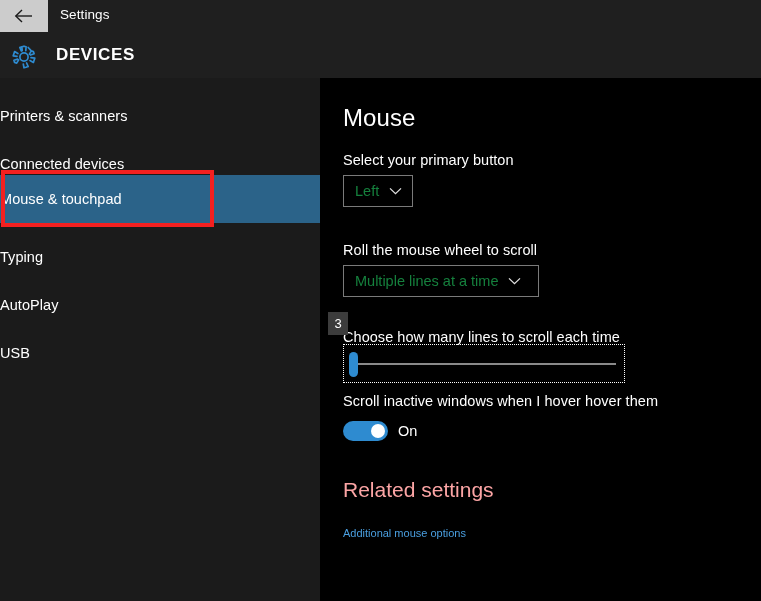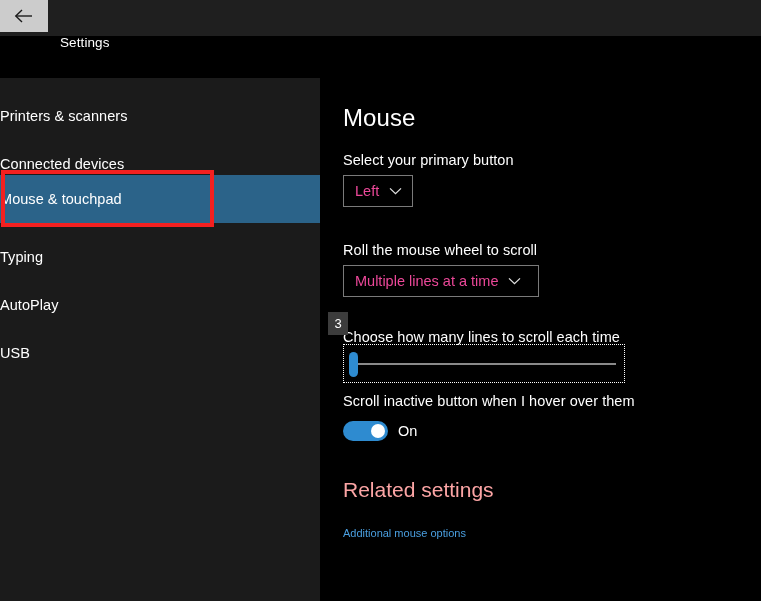--- a/index.html
+++ b/index.html
@@ -43,21 +43,20 @@
     cursor: pointer;
   }
   .back-button svg { display: block; }
   .app-title {
     position: absolute;
     left: 60px;
     top: 7px;
     font-size: 13.5px;
     color: #ffffff;
     letter-spacing: 0.1px;
-    margin-top: 28px;
   }
 
   
   .cat-header {
     position: absolute;
     left: 0; top: 36px;
     width: 761px;
     height: 42px;
     background: #1f1f1f;
   }
@@ -156,21 +155,21 @@
     border: 1px solid #7a7a7a;
     background: #000000;
     box-sizing: border-box;
     display: flex;
     align-items: center;
     cursor: pointer;
   }
   .combo .combo-value {
     padding-left: 11px;
     font-size: 14.5px;
-    color: #ec4899;
+    color: #15803d;
     white-space: nowrap;
   }
   .combo .chev {
     margin-left: 10px;
     margin-right: 11px;
     display: flex;
     align-items: center;
   }
 
   
@@ -277,20 +276,39 @@
       <span>
         <svg width="20" height="14" viewBox="0 0 20 14">
           <path d="M8 1 L1.8 7 L8 13" fill="none" stroke="#1a1a1a" stroke-width="1.4"></path>
           <line x1="1.8" y1="7" x2="18" y2="7" stroke="#1a1a1a" stroke-width="1.4"></line>
         </svg>
       </span>
     </div>
     <div class="app-title">Settings</div>
   </div>
 
+  <div class="cat-header">
+    <span class="gear-icon">
+      <svg width="28" height="28" viewBox="0 0 28 28">
+        <g fill="none" stroke="#2e8bd0" stroke-width="1.7">
+          <circle cx="14" cy="14" r="4.1"></circle>
+          <path d="M14 3.2 L16.1 3.8 L15.8 7.6 M14 3.2 L11.9 3.8 L12.2 7.6
+                   M23.4 8.6 L24.1 10.7 L20.5 12.0 M23.4 8.6 L21.3 7.9 L19.4 11.2
+                   M24.1 17.3 L23.4 19.4 L20.0 17.6 M24.1 17.3 L24.8 15.2 L21.0 14.6
+                   M16.1 24.2 L14 24.8 L13.3 21.0 M16.1 24.2 L18.2 23.5 L16.6 20.0
+                   M4.6 19.4 L3.9 17.3 L7.6 16.1 M4.6 19.4 L6.7 20.1 L8.7 16.9
+                   M3.9 10.7 L4.6 8.6 L7.9 10.5 M3.9 10.7 L3.2 12.8 L7.0 13.4
+                   M11.9 3.8 L9.8 4.5 L11.3 8.0 M18.2 4.5 L21.3 7.9
+                   M21.0 14.6 L24.8 15.2 M16.6 20.0 L18.2 23.5
+                   M8.7 16.9 L6.7 20.1 M7.0 13.4 L3.2 12.8 M11.3 8.0 L9.8 4.5" stroke-linejoin="round" stroke-linecap="round"></path>
+        </g>
+      </svg>
+    </span>
+    <div class="cat-title">DEVICES</div>
+  </div>
 
   <div class="sidebar">
 
     <div class="nav-item" style="top:14px">
       <span class="nav-label">Printers &amp; scanners</span>
     </div>
 
     <div class="nav-item" style="top:62px">
       <span class="nav-label">Connected devices</span>
     </div>
@@ -339,21 +357,21 @@
       </span>
     </div>
 
     <div class="field-label" style="top:251px">Choose how many lines to scroll each time</div>
     <div class="slider-tooltip">3</div>
     <div class="slider-focus">
       <div class="slider-track"></div>
       <div class="slider-thumb"></div>
     </div>
 
-    <div class="field-label" style="top:315px">Scroll inactive button when I hover over them</div>
+    <div class="field-label" style="top:315px">Scroll inactive windows when I hover hover them</div>
     <div class="toggle">
       <div class="knob"></div>
     </div>
     <div class="toggle-state">On</div>
 
     <div class="section-heading">Related settings</div>
     <a class="link" href="#">Additional mouse options</a>
 
   </div>
 

